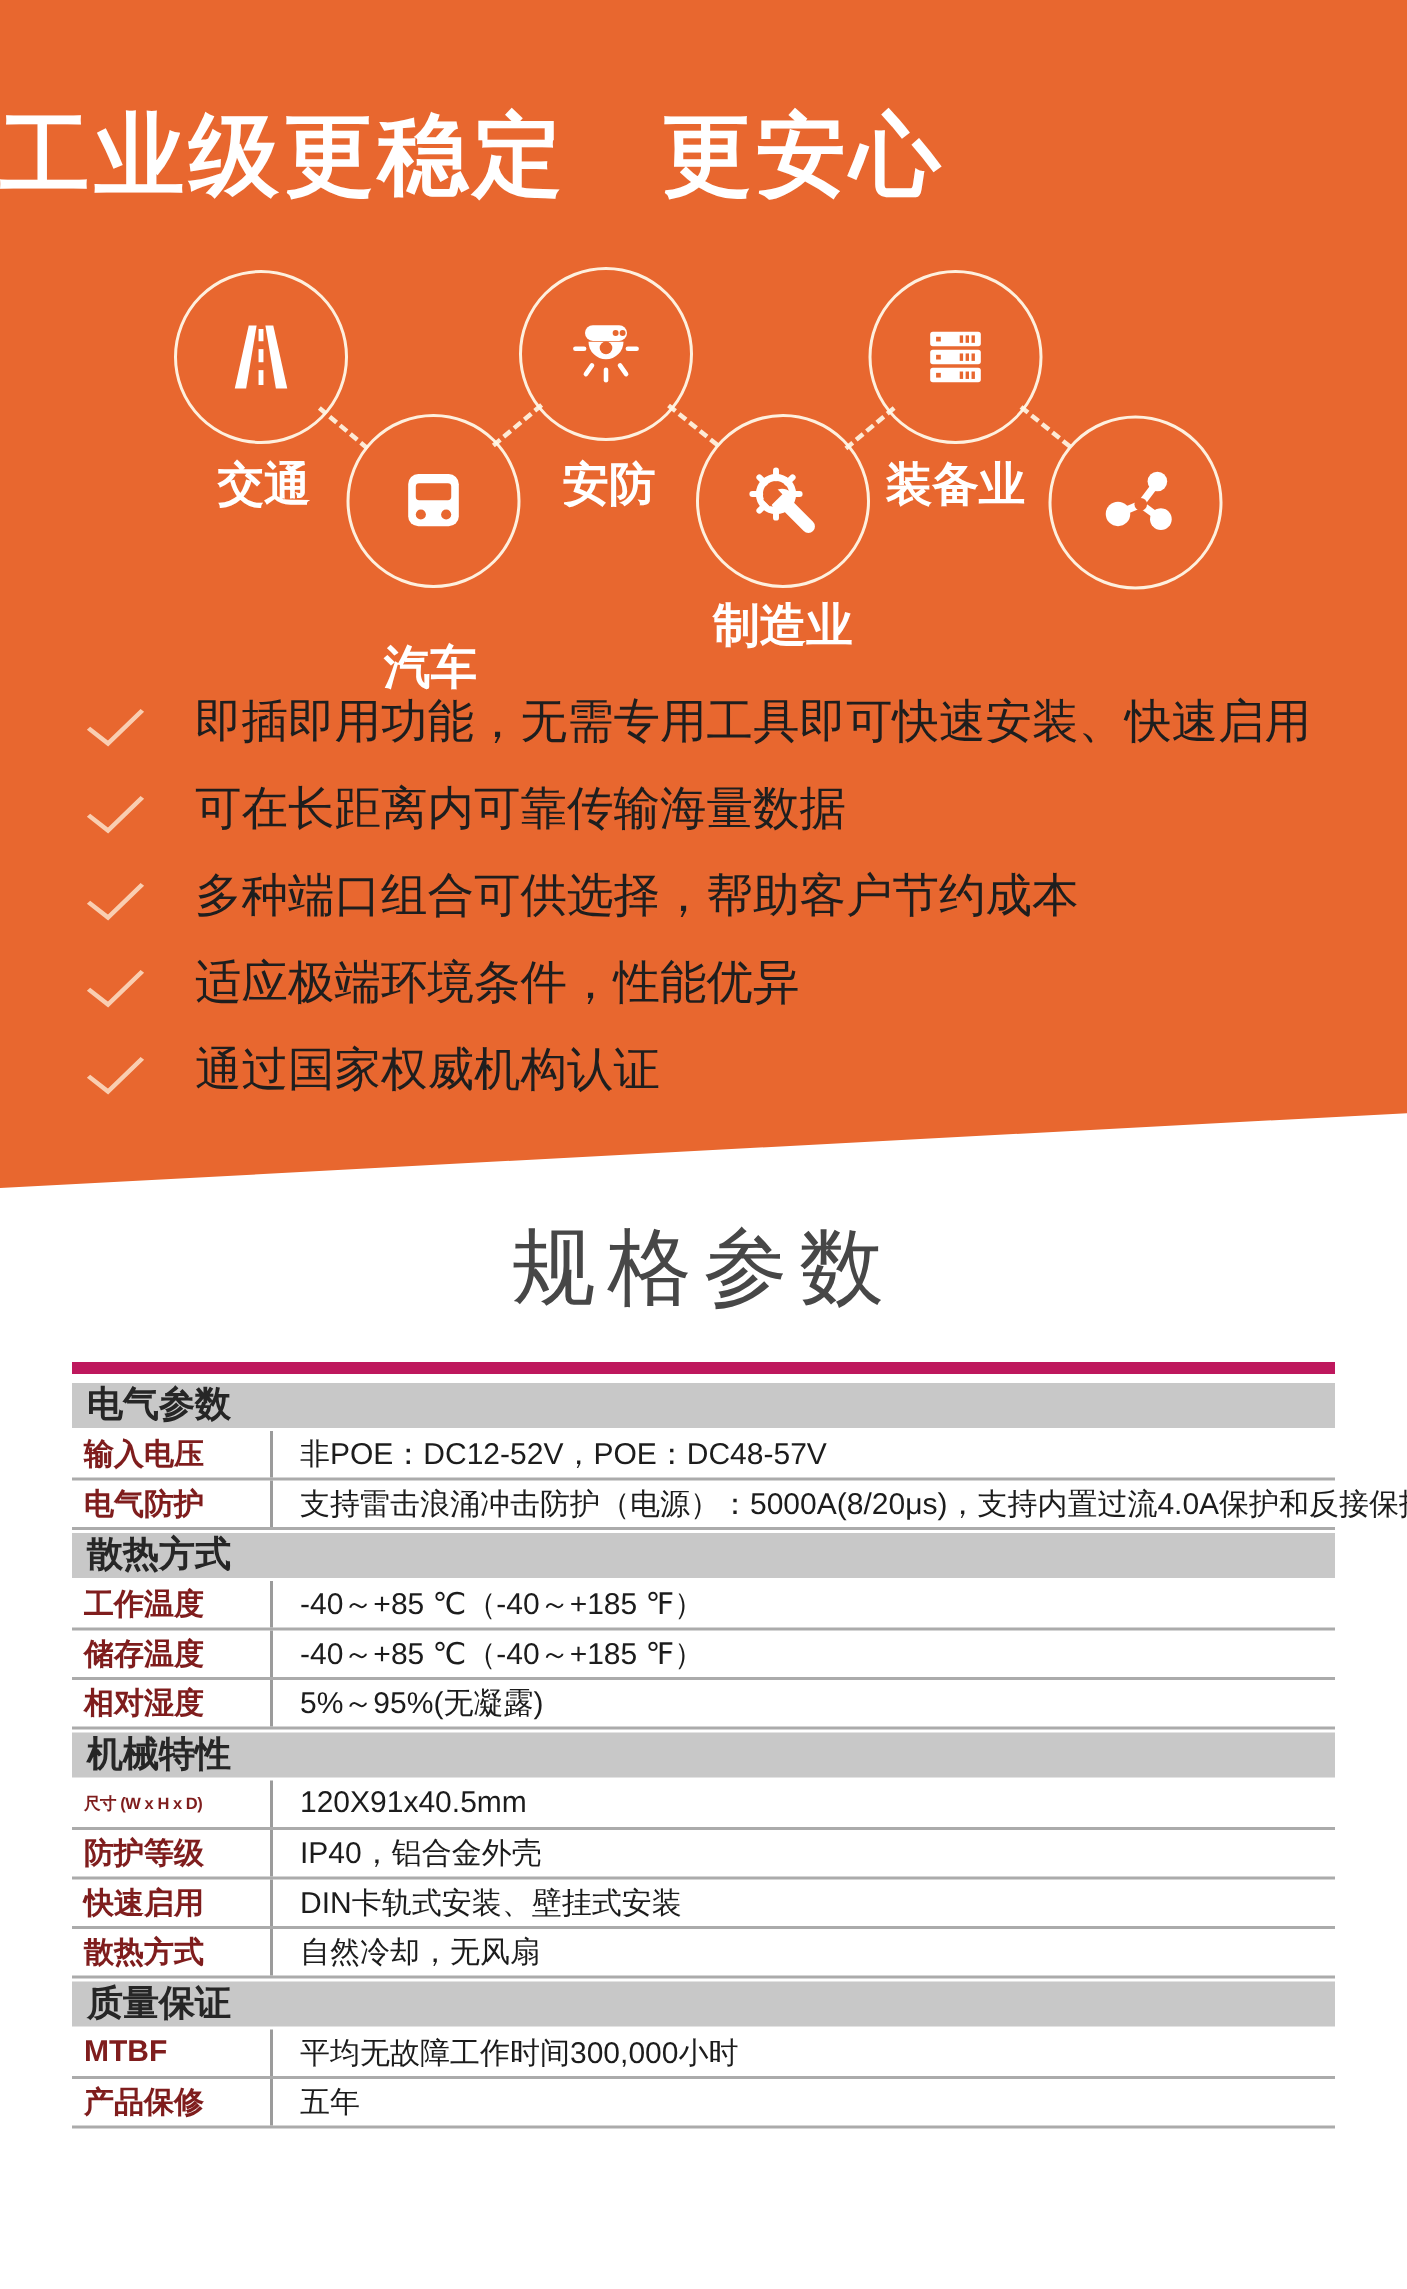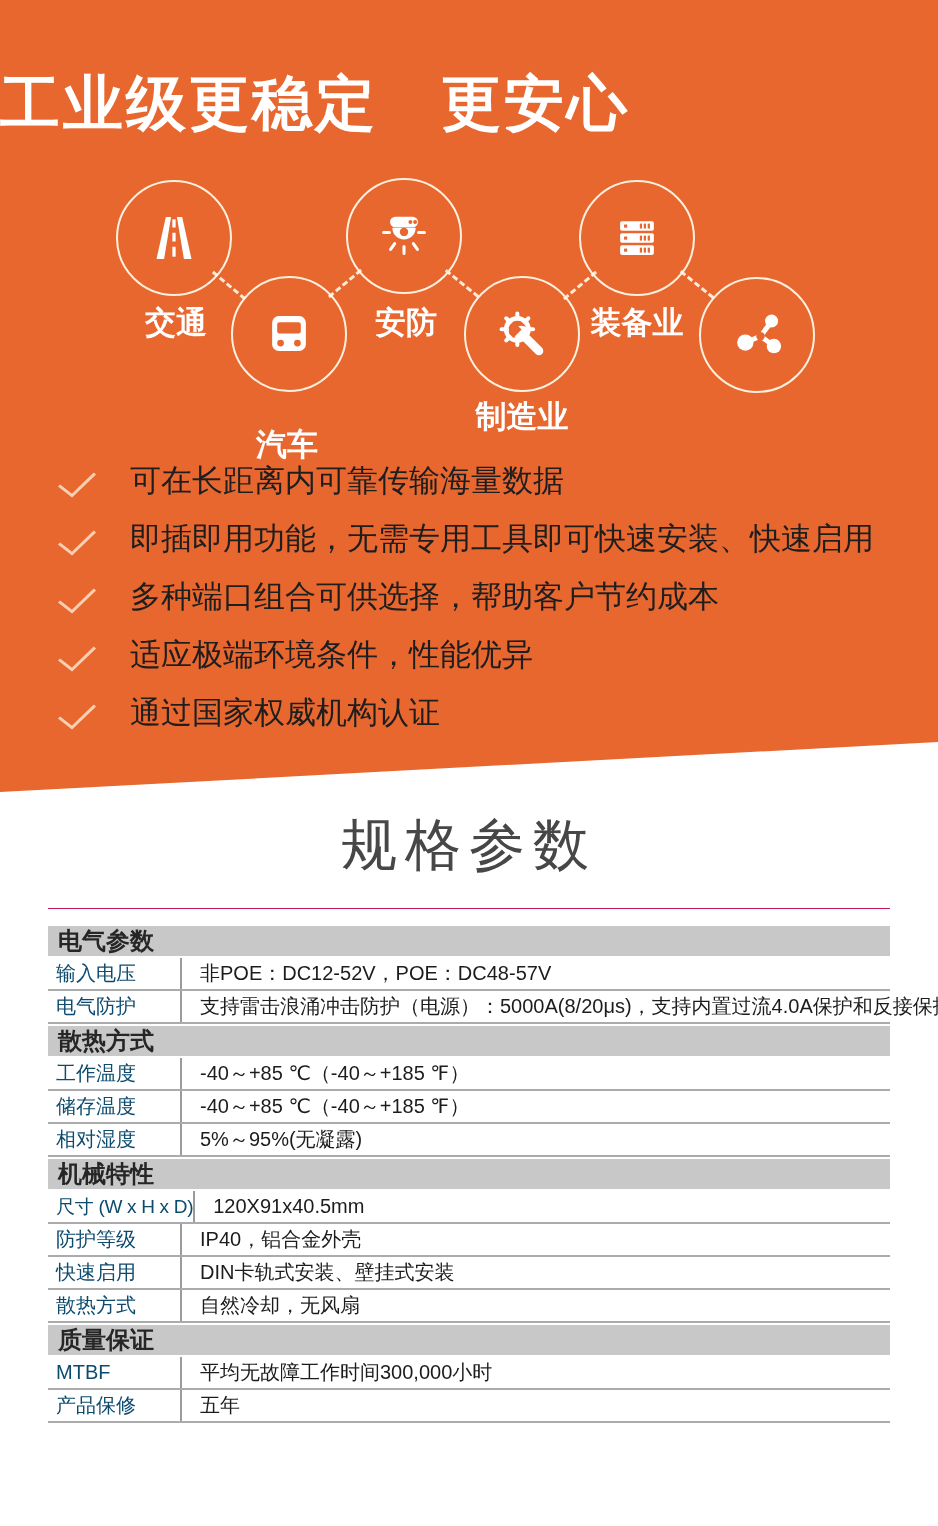--- a/index.html
+++ b/index.html
@@ -56,38 +56,38 @@
     margin-left:28px;font-size:31px;line-height:38px;color:var(--ink);
     font-weight:500;white-space:nowrap;
   }
   
   .spec-heading{
     position:absolute;top:808px;left:0;width:100%;text-align:center;
     font-size:56px;color:#474747;font-weight:500;letter-spacing:8px;
   }
   .spec-table{
     position:absolute;top:908px;left:48px;width:842px;
-    border-top:1px solid #be185d;padding-top:15px;
+    border-top:8px solid #be185d;padding-top:4px;
   }
   .sec-band{
     background:var(--band);height:30px;line-height:30px;
     font-size:24px;font-weight:700;color:#262626;
     padding-left:10px;margin:2px 0;
   }
   .spec-row{
     display:flex;align-items:stretch;height:31px;
     border-bottom:2px solid var(--sep);
   }
   .spec-row .lbl{
     flex:0 0 124px;display:flex;align-items:center;
     border-right:2px solid var(--vline);
-    font-size:20px;font-weight:400;color:#0c4a6e;
+    font-size:20px;font-weight:700;color:#7f1d1d;
     padding-left:8px;white-space:nowrap;
   }
-  .spec-row .lbl.tight{font-size:19px;letter-spacing:-0.3px;}
+  .spec-row .lbl.tight{font-size:11px;letter-spacing:-0.3px;}
   .spec-row .val{
     display:flex;align-items:center;padding-left:18px;
     font-size:20px;font-weight:500;color:#1C1C1C;white-space:nowrap;
   }
   svg{display:block;}
 </style>
 </head>
 <body>
 
 <div class="hero">
@@ -200,25 +200,25 @@
 
   <div class="ind-label" style="left:176px;top:302px;">交通</div>
   <div class="ind-label" style="left:287px;top:396px;margin-top:28px;">汽车</div>
   <div class="ind-label" style="left:406px;top:302px;">安防</div>
   <div class="ind-label" style="left:522px;top:396px;">制造业</div>
   <div class="ind-label" style="left:637px;top:302px;">装备业</div>
 
   <div class="features">
     <div class="feature">
       <span class="check"></span>
+      <span class="feature-text">即插即用功能，无需专用工具即可快速安装、快速启用</span>
+    </div>
+    <div class="feature">
+      <span class="check"></span>
       <span class="feature-text">可在长距离内可靠传输海量数据</span>
-    </div>
-    <div class="feature">
-      <span class="check"></span>
-      <span class="feature-text">即插即用功能，无需专用工具即可快速安装、快速启用</span>
     </div>
     <div class="feature">
       <span class="check"></span>
       <span class="feature-text">多种端口组合可供选择，帮助客户节约成本</span>
     </div>
     <div class="feature">
       <span class="check"></span>
       <span class="feature-text">适应极端环境条件，性能优异</span>
     </div>
     <div class="feature">

